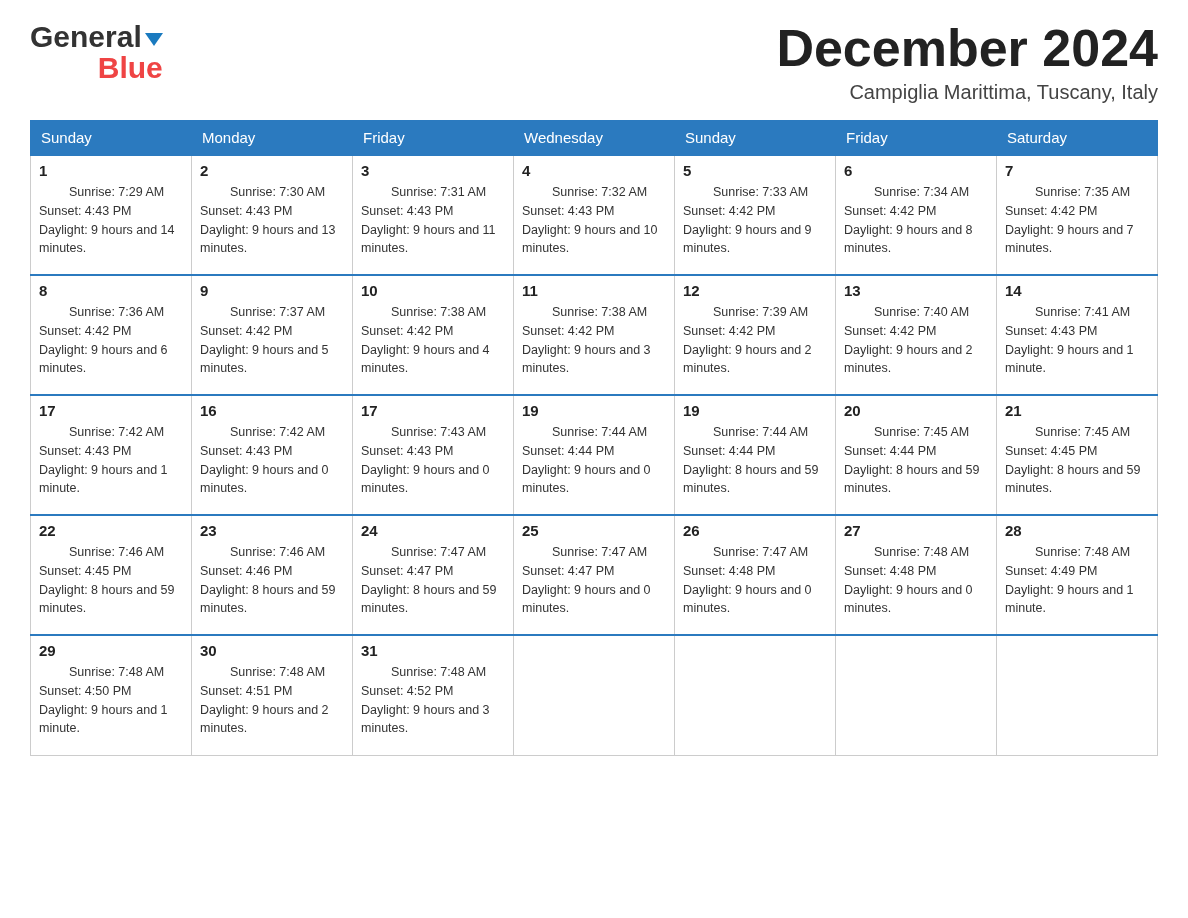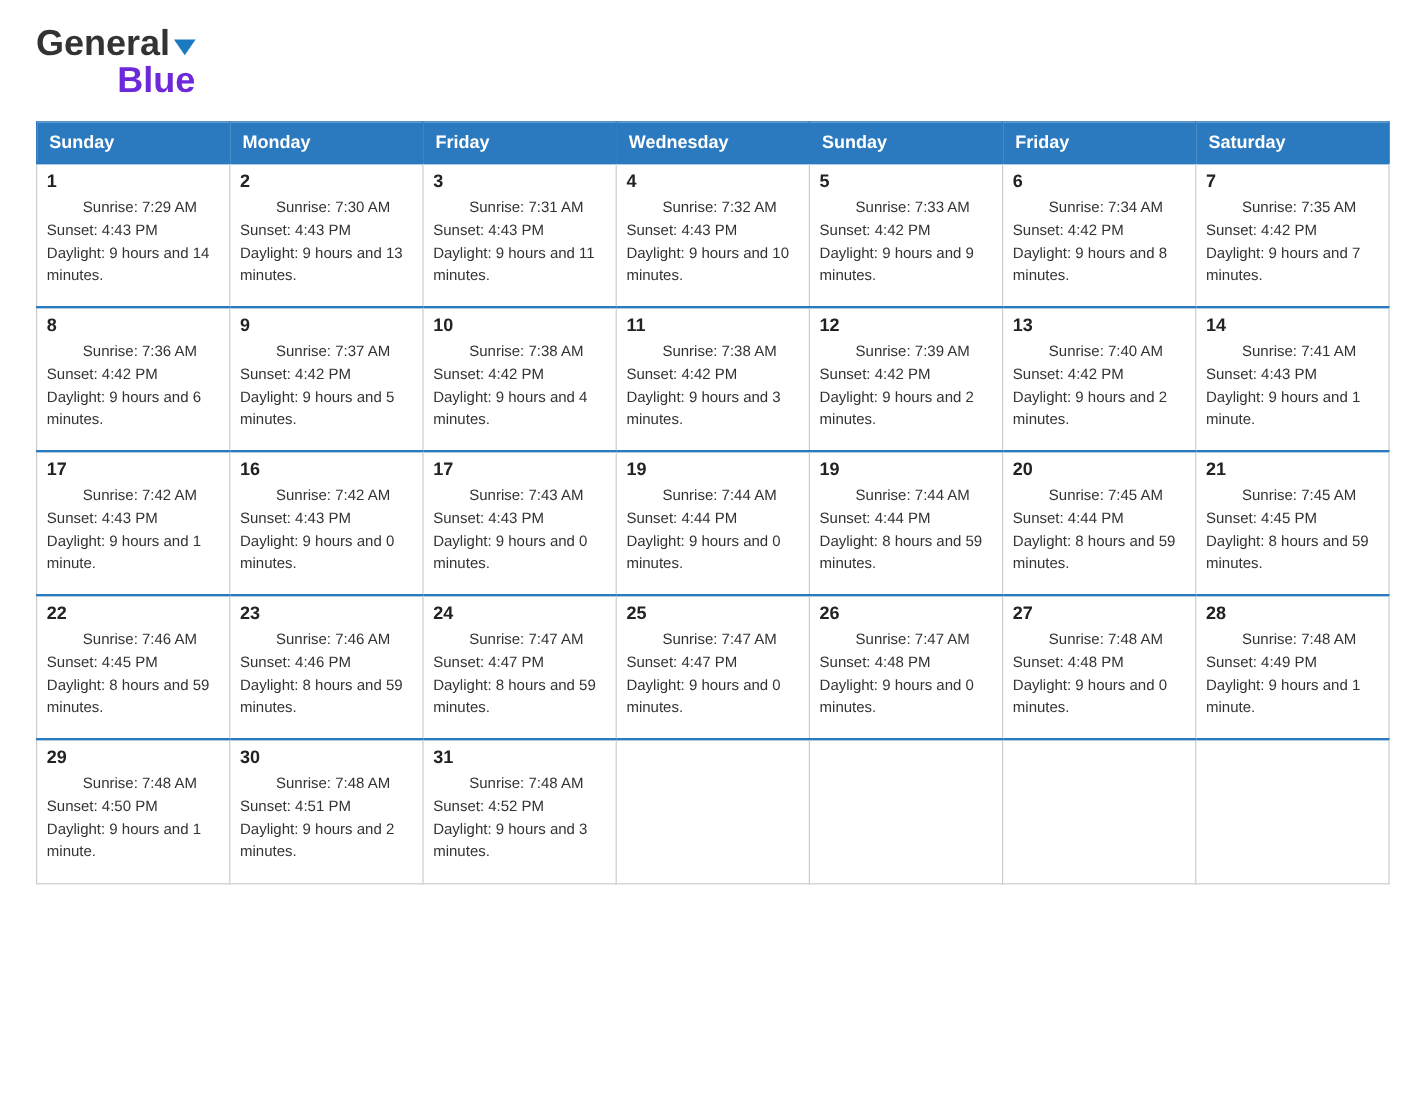--- a/index.html
+++ b/index.html
@@ -41,21 +41,21 @@
     }
     table {
       width: 100%;
       border-collapse: collapse;
       table-layout: fixed;
     }
     thead tr th {
       background: #2b7abf;
       color: #fff;
       font-size: 15px;
-      font-weight: bold;
+      font-weight: normal;
       padding: 8px 10px;
       text-align: left;
       border: 1px solid #2b7abf;
     }
     tbody tr td {
       vertical-align: top;
       border: 1px solid #ccc;
       border-top: 2px solid #2b7abf;
       padding: 6px 8px;
       font-size: 13px;
@@ -85,21 +85,25 @@
 
 <div class="header">
   <div class="logo">
     <div class="logo-row1">
       <span style="font-size:30px; font-weight:bold; color:#333;">General</span>
       <span style="display:inline-block; width:0; height:0; border-left:9px solid transparent; border-right:9px solid transparent; border-top:13px solid #1a7abf; margin-left:3px; margin-top:4px;"></span>
     </div>
     <div style="display:flex; align-items:center; margin-top:-4px;">
       <div style="height:3px; background:#1a7abf; width:100%; margin-right:0;"></div>
     </div>
-    <div style="font-size:30px; font-weight:bold; color:#6d28d9; margin-top:-2px;">Blue</div>
+    <div style="font-size:30px; font-weight:bold; color:#ef4444; margin-top:-2px;">Blue</div>
+  </div>
+  <div class="title-block">
+    <div class="month-title">December 2024</div>
+    <div class="subtitle">Campiglia Marittima, Tuscany, Italy</div>
   </div>
 </div>
 
 <table>
   <thead>
     <tr>
     <th>Sunday</th>
         <th>Monday</th>
         <th>Friday</th>
         <th>Wednesday</th>

